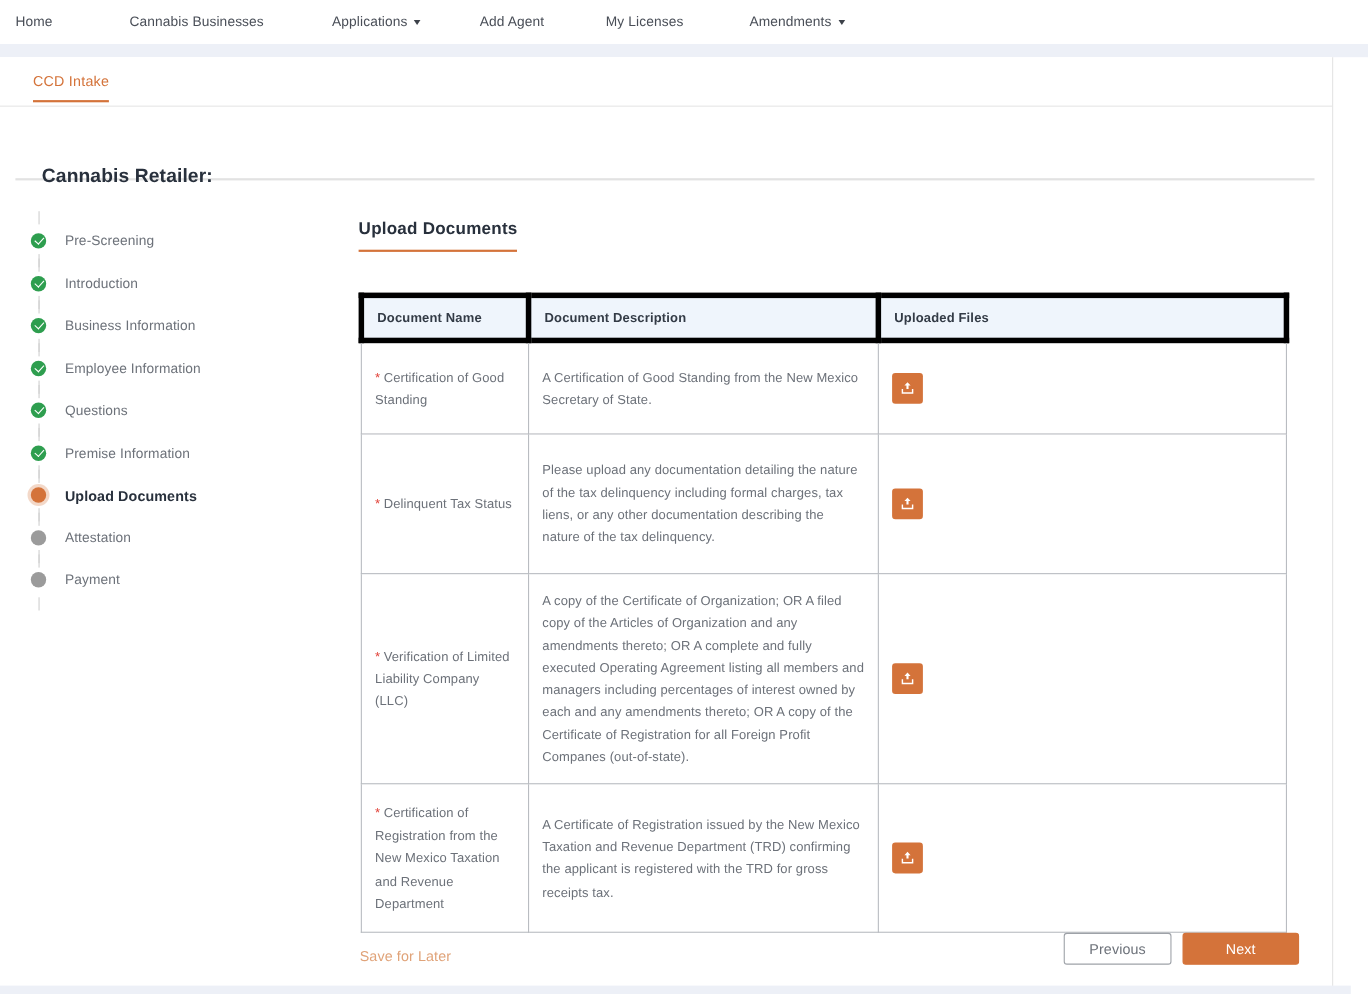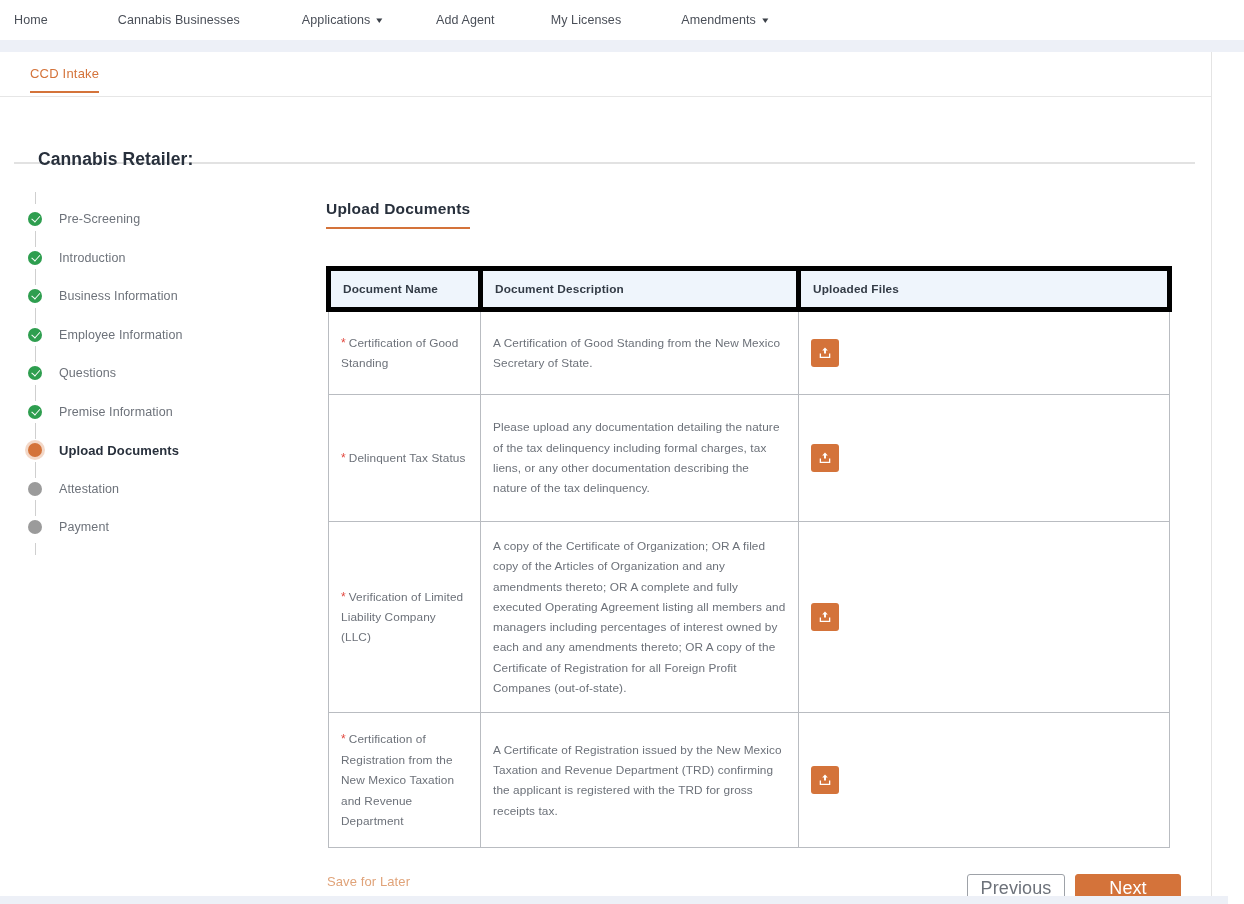--- a/index.html
+++ b/index.html
@@ -211,36 +211,35 @@
   .upload-btn svg { display: block; }
 
   
   tr.r1 td { height: 85px; }
   tr.r2 td { height: 127px; }
   tr.r3 td { height: 190px; }
   tr.r4 td { height: 135px; }
 
   
   .footer {
-    margin-top: 26px;
     width: 855px;
     display: flex;
-    align-items: flex-start;
+    align-items: flex-end;
     justify-content: space-between;
   }
   .save-later {
     font-size: 13px;
     color: #e0a379;
     cursor: pointer;
     letter-spacing: .1px;
     padding-left: 1px;
   }
   .btn-group { display: flex; gap: 10px; }
   .btn {
-    font-size: 18px;
+    font-size: 13px;
     border-radius: 3px;
     cursor: pointer;
     letter-spacing: .1px;
     font-family: "Liberation Sans", sans-serif;
   }
   .btn-prev {
     width: 98px; height: 29px;
     background: #ffffff;
     color: #6d727a;
     border: 1px solid #9ea2a8;

